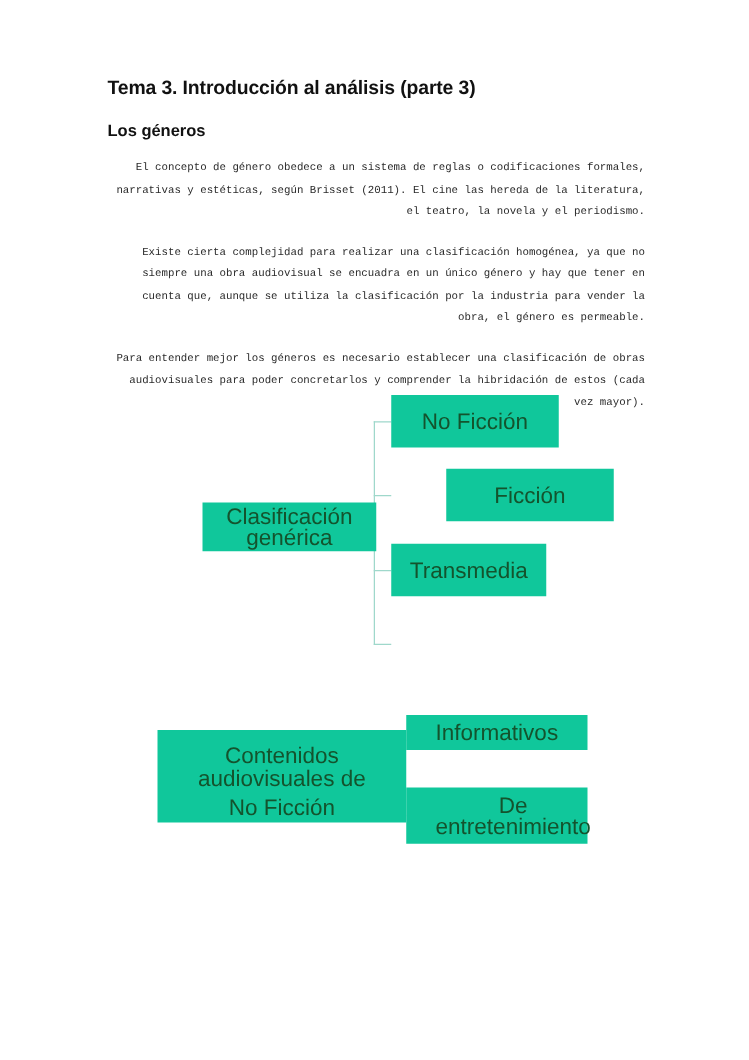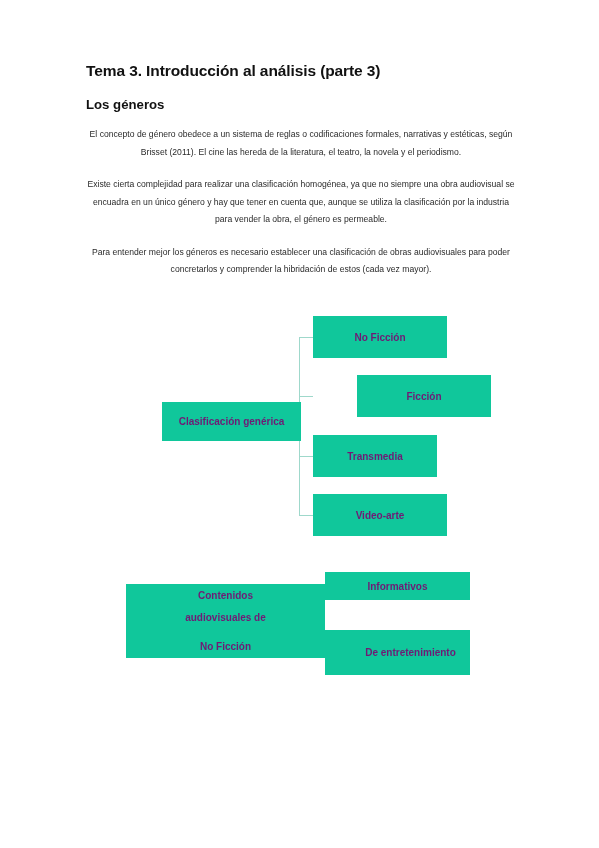--- a/index.html
+++ b/index.html
@@ -37,40 +37,40 @@
     font-size: 13.2px;
     font-weight: bold;
     margin: 17px 0 14px 0;
     color: #111111;
   }
   p.para {
     font-size: 8.6px;
     line-height: 17.5px;
     margin: 0 0 15px 0;
     color: #2a2a2a;
-    text-align: center;
+    text-align: right;
+    font-family: Liberation Mono, monospace;
   }
 
   
   .diagram {
     position: absolute;
   }
   .node {
     position: absolute;
     background: #10c79b;
-    color: #701a75;
+    color: #14532d;
     display: flex;
     align-items: center;
     justify-content: center;
     text-align: center;
-    font-size: 10px;
+    font-size: 18px;
     line-height: 17px;
     box-sizing: border-box;
     padding: 2px 6px;
-    font-weight: bold;
   }
   .connector {
     position: absolute;
     background: #9fd8cb;
   }
   .connector.v { width: 1.3px; }
   .connector.h { height: 1.3px; }
 
   
   #diagram-genres { left: 0; top: 0; width: 599px; height: 848px; pointer-events: none; }
@@ -88,21 +88,21 @@
   .d1-b2 { left: 299px; top: 396px; width: 14px; height: 1.3px; }
   .d1-b3 { left: 299px; top: 456px; width: 14px; height: 1.3px; }
   .d1-b4 { left: 299px; top: 515px; width: 14px; height: 1.3px; }
 
   
   #diagram-nonfiction { left: 0; top: 0; width: 599px; height: 848px; pointer-events: none; }
   #diagram-nonfiction .node, #diagram-nonfiction .connector { pointer-events: auto; }
 
   .d2-parent {
     left: 126px; top: 584px; width: 199px; height: 74px;
-    flex-direction: column; justify-content: space-between; line-height: 19px;
+    flex-direction: column; justify-content: flex-end; line-height: 19px;
   }
   .d2-parent .line-gap { display: block; height: 4px; }
   .d2-c1 { left: 325px; top: 572px; width: 145px; height: 28px; }
   .d2-c2 { left: 325px; top: 630px; width: 145px; height: 45px; padding-left: 32px; }
 
   .d2-stem  { left: 297px; top: 620px; width: 16px; height: 1.3px; }
   .d2-trunk { left: 312px; top: 592px; width: 1.3px; height: 61px; }
   .d2-b1 { left: 312px; top: 592px; width: 13px; height: 1.3px; }
   .d2-b2 { left: 312px; top: 652px; width: 13px; height: 1.3px; }
 </style>
@@ -133,21 +133,20 @@
     <div class="connector h d1-b4"></div>
 
     <div class="node d1-parent">Clasificación genérica</div>
 
     <div class="node d1-c1">No Ficción</div>
 
     <div class="node d1-c2">Ficción</div>
 
     <div class="node d1-c3">Transmedia</div>
 
-    <div class="node d1-c4">Video-arte</div>
   </div>
 
   <div class="diagram" id="diagram-nonfiction">
 
     <div class="connector h d2-stem"></div>
     <div class="connector v d2-trunk"></div>
     <div class="connector h d2-b1"></div>
     <div class="connector h d2-b2"></div>
 
     <div class="node d2-parent">

